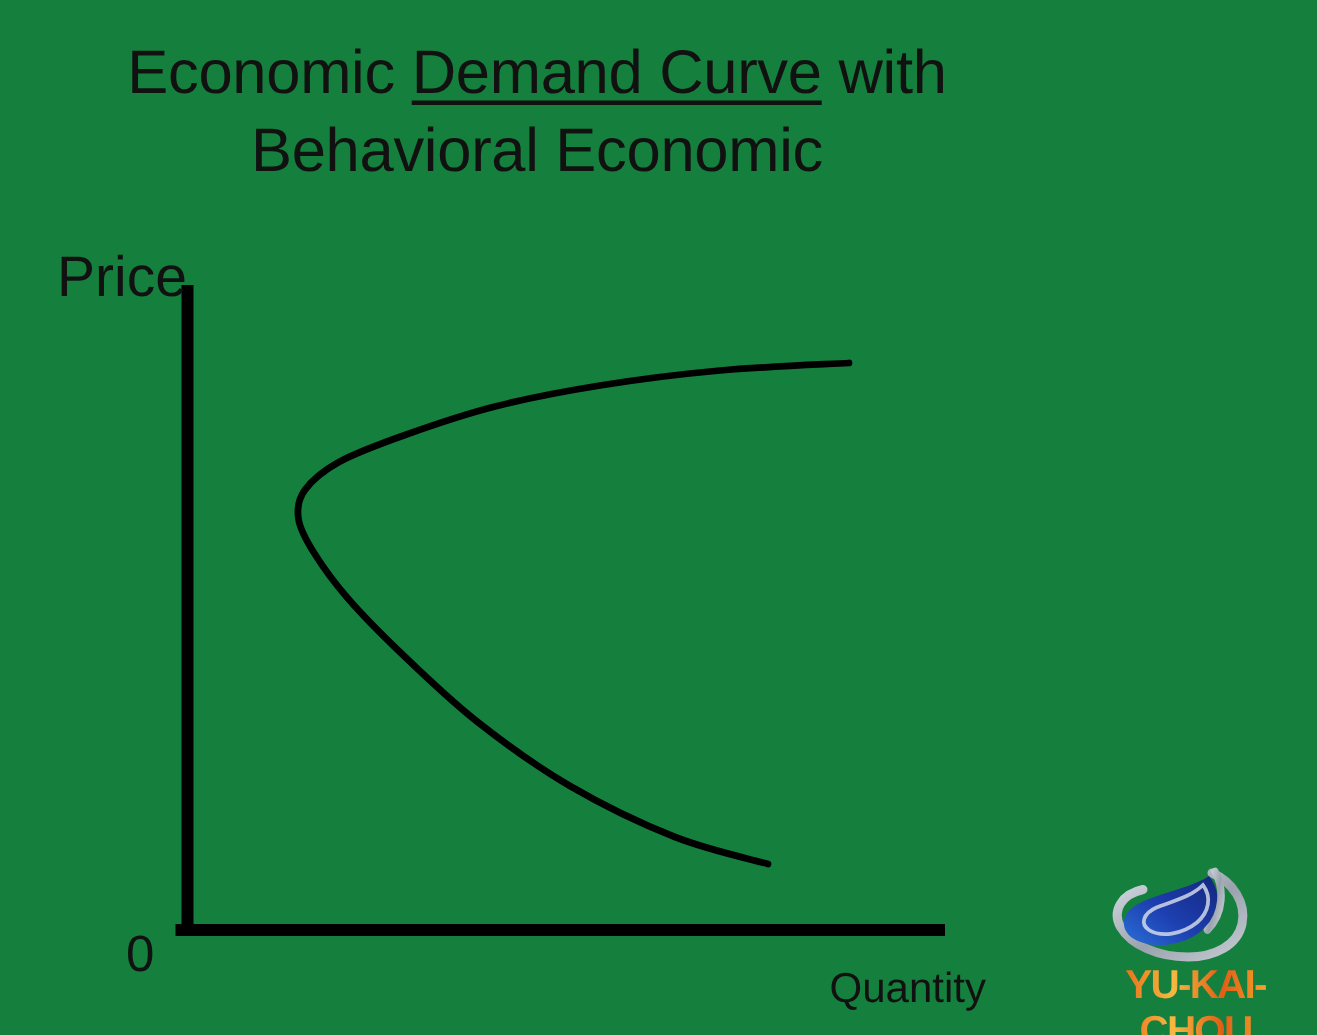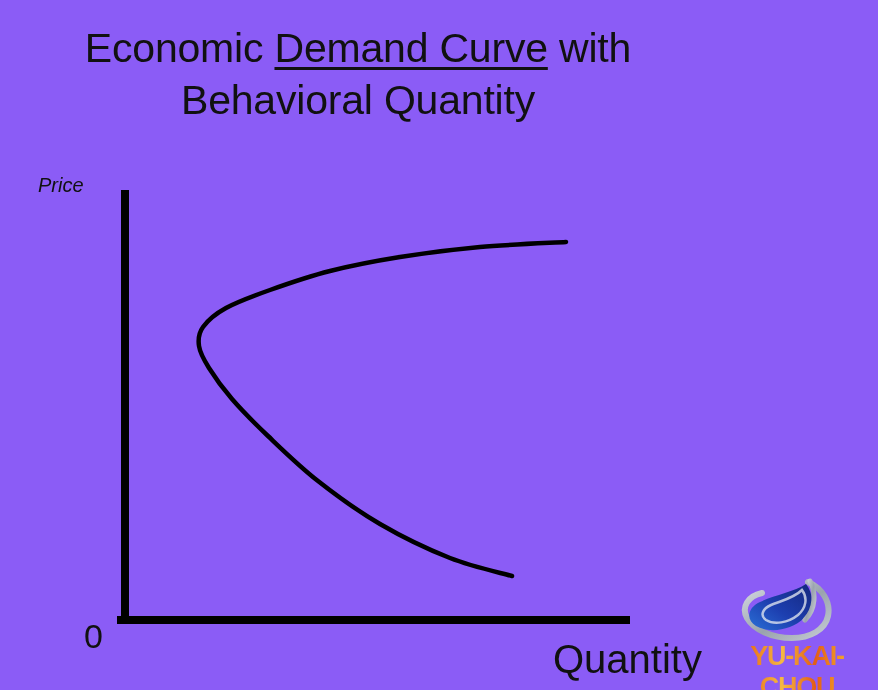--- a/index.html
+++ b/index.html
@@ -4,21 +4,21 @@
 <style>
   html, body {
     margin: 0;
     padding: 0;
     background: #ffffff;
   }
   #slide {
     position: relative;
     width: 878px;
     height: 690px;
-    background: #8b5cf6;
+    background: #15803d;
     overflow: hidden;
     font-family: "Liberation Sans", sans-serif;
     color: #0d0d0d;
   }
 
   
   .title-block {
     position: absolute;
     left: 0;
     top: 22px;
@@ -44,39 +44,38 @@
     top: 0;
     width: 878px;
     height: 690px;
   }
 
   
   .label-price {
     position: absolute;
     left: 38px;
     top: 168px;
-    font-size: 20px;
+    font-size: 38px;
     line-height: 34px;
     color: #111111;
     white-space: nowrap;
-    font-style: italic;
   }
   .label-zero {
     position: absolute;
     left: 84px;
     top: 617px;
     font-size: 34px;
     line-height: 38px;
     color: #111111;
   }
   .label-quantity {
     position: absolute;
     left: 553px;
     top: 641px;
-    font-size: 40px;
+    font-size: 28px;
     line-height: 36px;
     color: #111111;
     white-space: nowrap;
   }
 
   
   .logo {
     position: absolute;
     left: 722px;
     top: 578px;
@@ -107,21 +106,21 @@
     -webkit-text-fill-color: transparent;
   }
 </style>
 </head>
 <body>
 
 <div id="slide">
 
   <div class="title-block">
     <span class="title-line"><span>Economic </span><span class="title-underline">Demand Curve</span><span> with</span></span>
-    <span class="title-line">Behavioral Quantity</span>
+    <span class="title-line">Behavioral Economic</span>
   </div>
 
   <svg class="axis-svg" viewBox="0 0 878 690">
     <g>
       <path id="y-axis-path" fill="#000000" stroke="none" d="M121 190 L129 190 L129 620 L121 620 Z"></path>
       <path id="x-axis-path" fill="#000000" stroke="none" d="M117 616 L630 616 L630 624 L117 624 Z"></path>
     </g>
     <g>
       <path id="demand-curve-path" fill="none" stroke="#000000" stroke-width="4.5" stroke-linecap="round" stroke-linejoin="round" d="M566 242 C551.67 242.83,507.67 244.50,480 247 C452.33 249.50,425.00 253.00,400 257 C375.00 261.00,351.67 265.50,330 271 C308.33 276.50,287.33 283.83,270 290 C252.67 296.17,237.17 301.83,226 308 C214.83 314.17,207.50 320.67,203 327 C198.50 333.33,198.00 339.17,199 346 C200.00 352.83,203.50 359.17,209 368 C214.50 376.83,222.17 387.67,232 399 C241.83 410.33,253.67 422.33,268 436 C282.33 449.67,299.33 466.33,318 481 C336.67 495.67,358.00 511.17,380 524 C402.00 536.83,428.00 549.33,450 558 C472.00 566.67,501.67 573.00,512 576"></path>
     </g>

